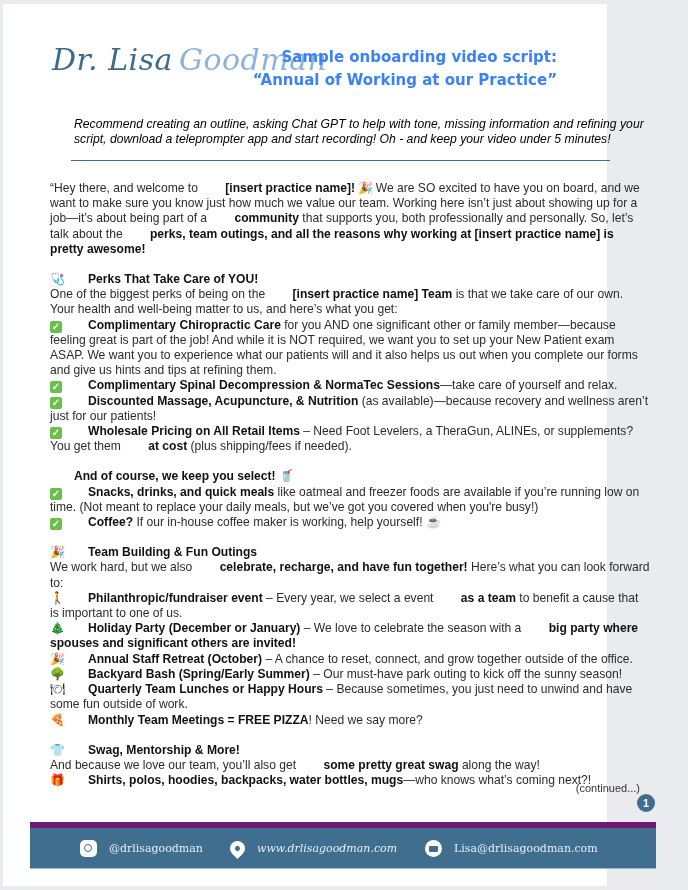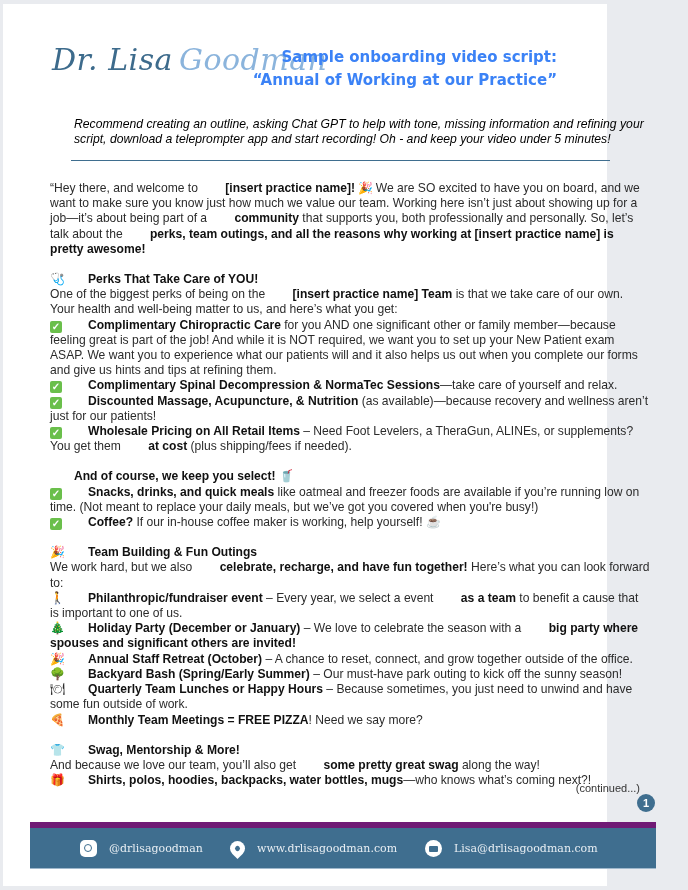--- a/index.html
+++ b/index.html
@@ -88,21 +88,21 @@
 </div>
 
 <div class="continued">(continued...)</div>
 <div class="pagenum">1</div>
 
 <div class="footer">
   <div class="fitem" style="left:50px;">
     <span class="ficon ig"></span>
     <span>@drlisagoodman</span>
   </div>
-  <div class="fitem" style="left:200px;">
+  <div class="fitem" style="left:200px;font-style:italic;">
     <span class="ficon pin"></span>
     <span>www.drlisagoodman.com</span>
   </div>
   <div class="fitem" style="left:395px;">
     <span class="ficon mail"></span>
     <span>Lisa@drlisagoodman.com</span>
   </div>
 </div>
 
 </body></html>

